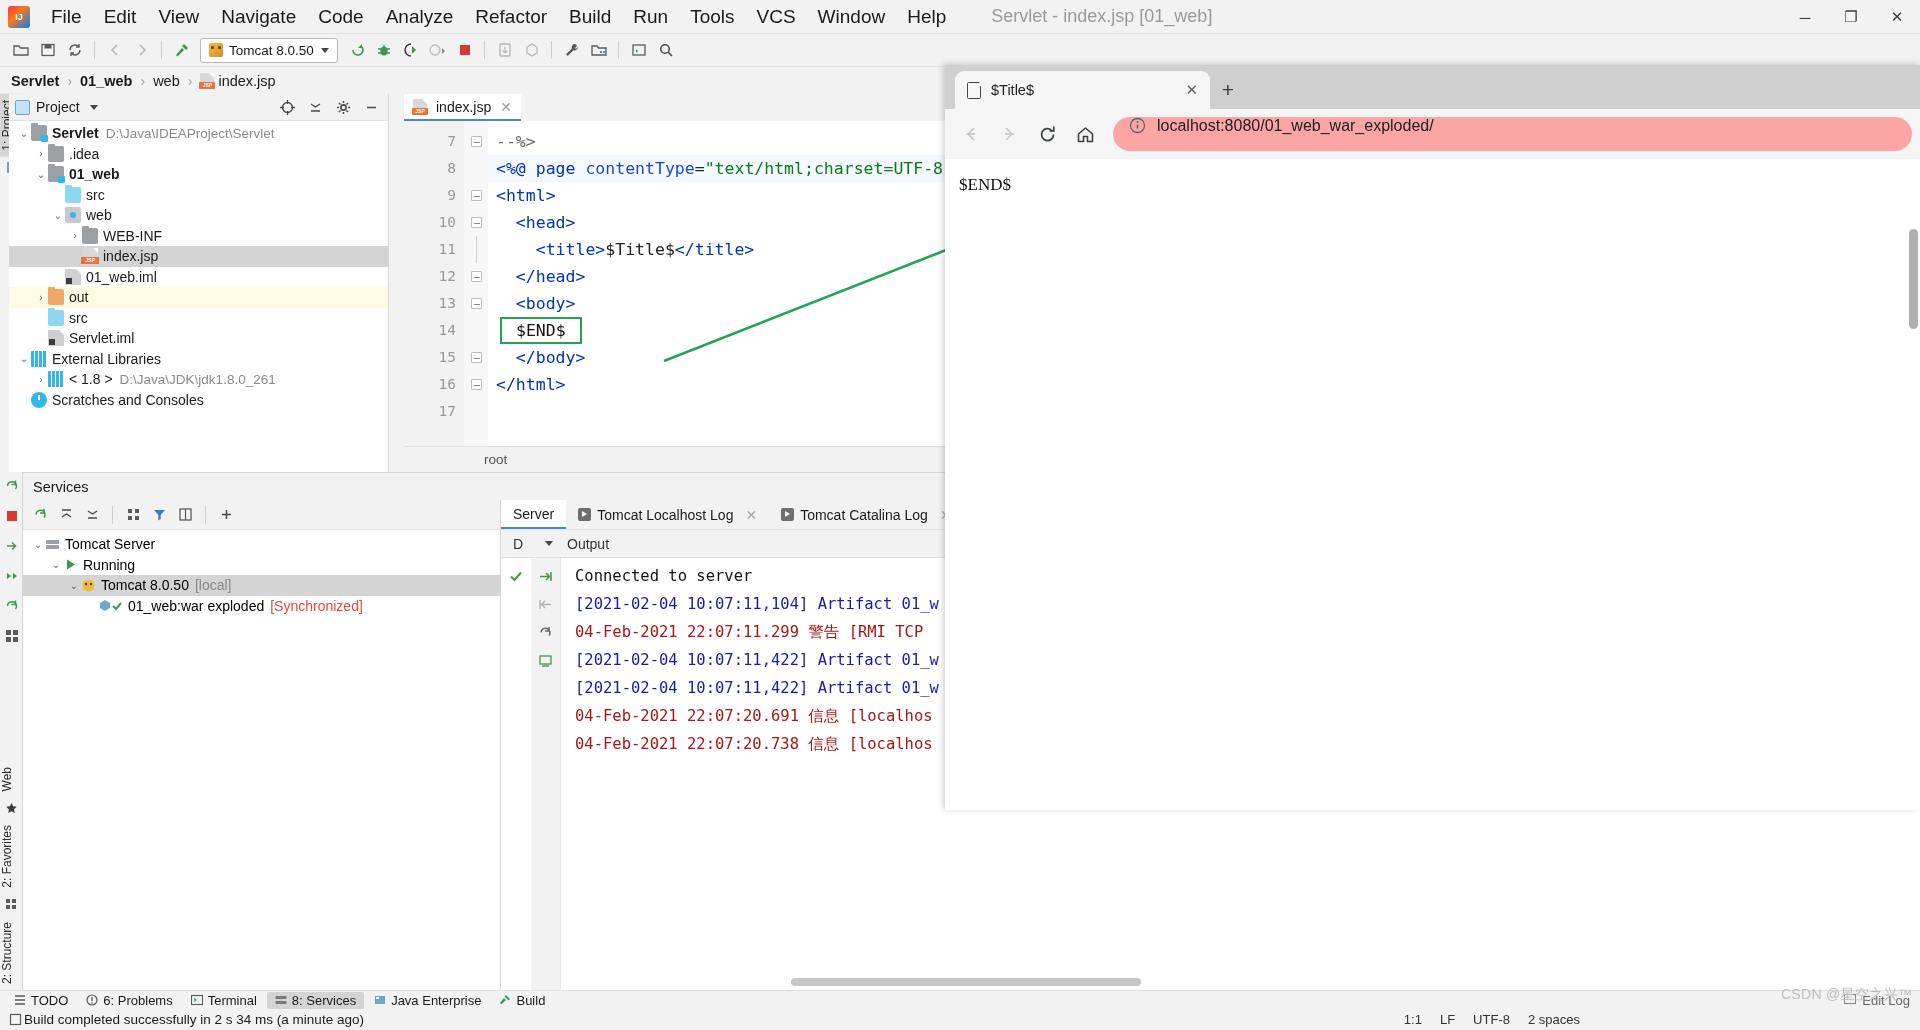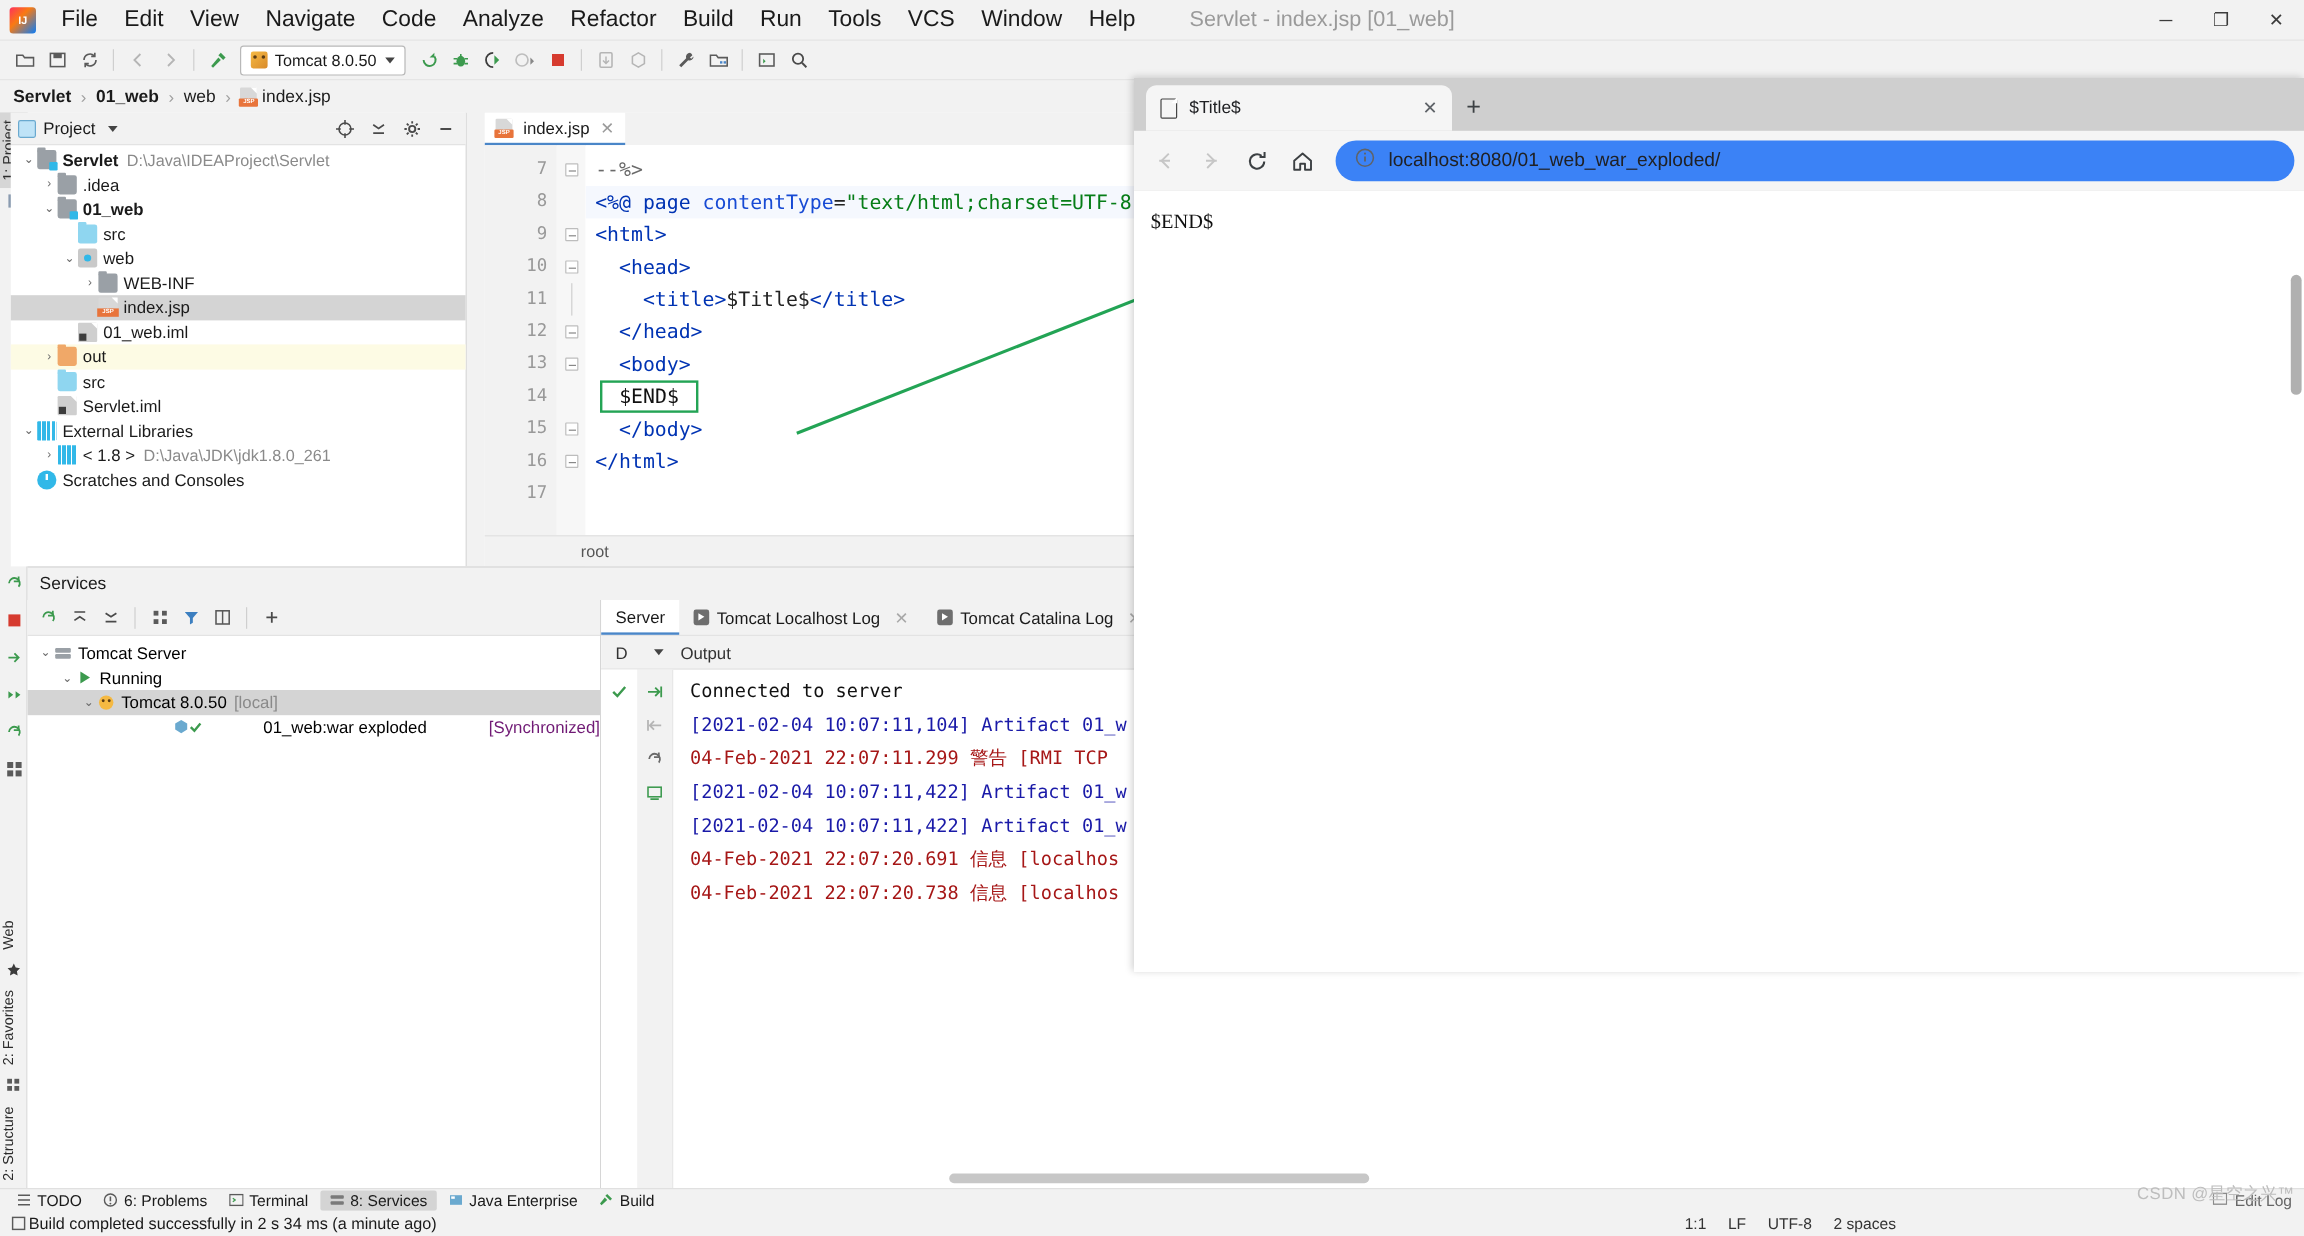--- a/index.html
+++ b/index.html
@@ -268,22 +268,22 @@
   .br-favicon { width:14px;height:17px; border:1.4px solid #444; border-radius:1.5px; position:relative; flex:0 0 auto;}
   .br-favicon::before{content:"";position:absolute;right:-1.4px;top:-1.4px;
     border-left:5px solid transparent;border-bottom:5px solid #fff;}
   .br-tab-title { flex:1 1 auto; white-space:nowrap; overflow:hidden; text-overflow:ellipsis; }
   .br-tabx { color:#5f6368; font-size:15px; }
   .br-newtab { width:36px;height:38px;display:flex;align-items:center;justify-content:center;
     font-size:21px;color:#3c4043; }
   .br-navbar { height:50px; background:#f5f5f5; display:flex; align-items:center; gap:2px; padding:0 8px; }
   .nav-btn { width:36px;height:36px;display:flex;align-items:center;justify-content:center;border-radius:50%; }
   .omnibox {
-    flex:1 1 auto; height:34px; background:#3b82f6; border-radius:17px;
-    display:flex; align-items:center; gap:11px; padding:0 16px; margin-left:8px;
+    flex:1 1 auto; height:34px; background:#fca5a5; border-radius:17px;
+    display:flex; align-items:flex-start; gap:11px; padding:0 16px; margin-left:8px;
     font-size:16px; color:#202124;
   }
   .br-content { flex:1 1 auto; background:#fff; position:relative; padding:16px 14px; }
   .br-body-text { font-size:17px; color:#111; font-family:"Liberation Serif", serif; }
   .br-vscroll { position:absolute; right:2px; top:70px; width:9px; height:100px;
     background:#b0b0b0; border-radius:5px; }
 
   .watermark { position:absolute; right:8px; bottom:26px; font-size:14px; color:#bdbdbd;
     letter-spacing:0.3px; }
 </style>
@@ -730,30 +730,30 @@
               <span style="margin-right: 5px; display: inline-flex; align-items: center; flex: 0 0 auto;">
                 <svg width="15" height="15" viewBox="0 0 15 15">
                   <circle cx="7.5" cy="7.5" r="6" fill="#f5b942"></circle>
                   <circle cx="5" cy="6" r="1.2" fill="#5a3b12"></circle>
                   <circle cx="10" cy="6" r="1.2" fill="#5a3b12"></circle>
                 </svg>
               </span>
               <span>Tomcat 8.0.50</span>
               <span style="color: rgb(138, 138, 138); margin-left: 6px;">[local]</span>
             </div>
-            <div class="srow" style="padding-left: 62px; justify-content: space-between;">
+            <div class="srow" style="padding-left: 62px;">
               <span class="tarrow"></span>
               <span style="margin-right: 5px; display: inline-flex; align-items: center; flex: 0 0 auto;">
                 <svg width="24" height="15" viewBox="0 0 24 15">
                   <path d="M6 2l5 3v5l-5 3-5-3V5z" fill="#6aa9cf"></path>
                   <path d="M14 8l3 3 5-6" stroke="#3c9a4e" stroke-width="2" fill="none"></path>
                 </svg>
               </span>
               <span>01_web:war exploded</span>
-              <span style="color: #701a75; margin-left: 6px;">[Synchronized]</span>
+              <span style="color: #ef4444; margin-left: 6px;">[Synchronized]</span>
             </div>
           </div>
       <div style="position: absolute; left: -23px; top: -27px; width: 23px; height: 330px; display: flex; flex-direction: column; align-items: center; padding-top: 6px; gap: 12px;">
             <div><svg width="14" height="14" viewBox="0 0 14 14">
                 <path d="M2.5 7a4.5 4.5 0 118 3" fill="none" stroke="#3c9a4e" stroke-width="1.5"></path>
                 <path d="M10.5 1.5v4h-4" fill="none" stroke="#3c9a4e" stroke-width="1.5"></path>
               </svg></div>
             <div><svg width="14" height="14" viewBox="0 0 14 14">
                 <rect x="2" y="2" width="10" height="10" fill="#d63b2f"></rect>
               </svg></div>

